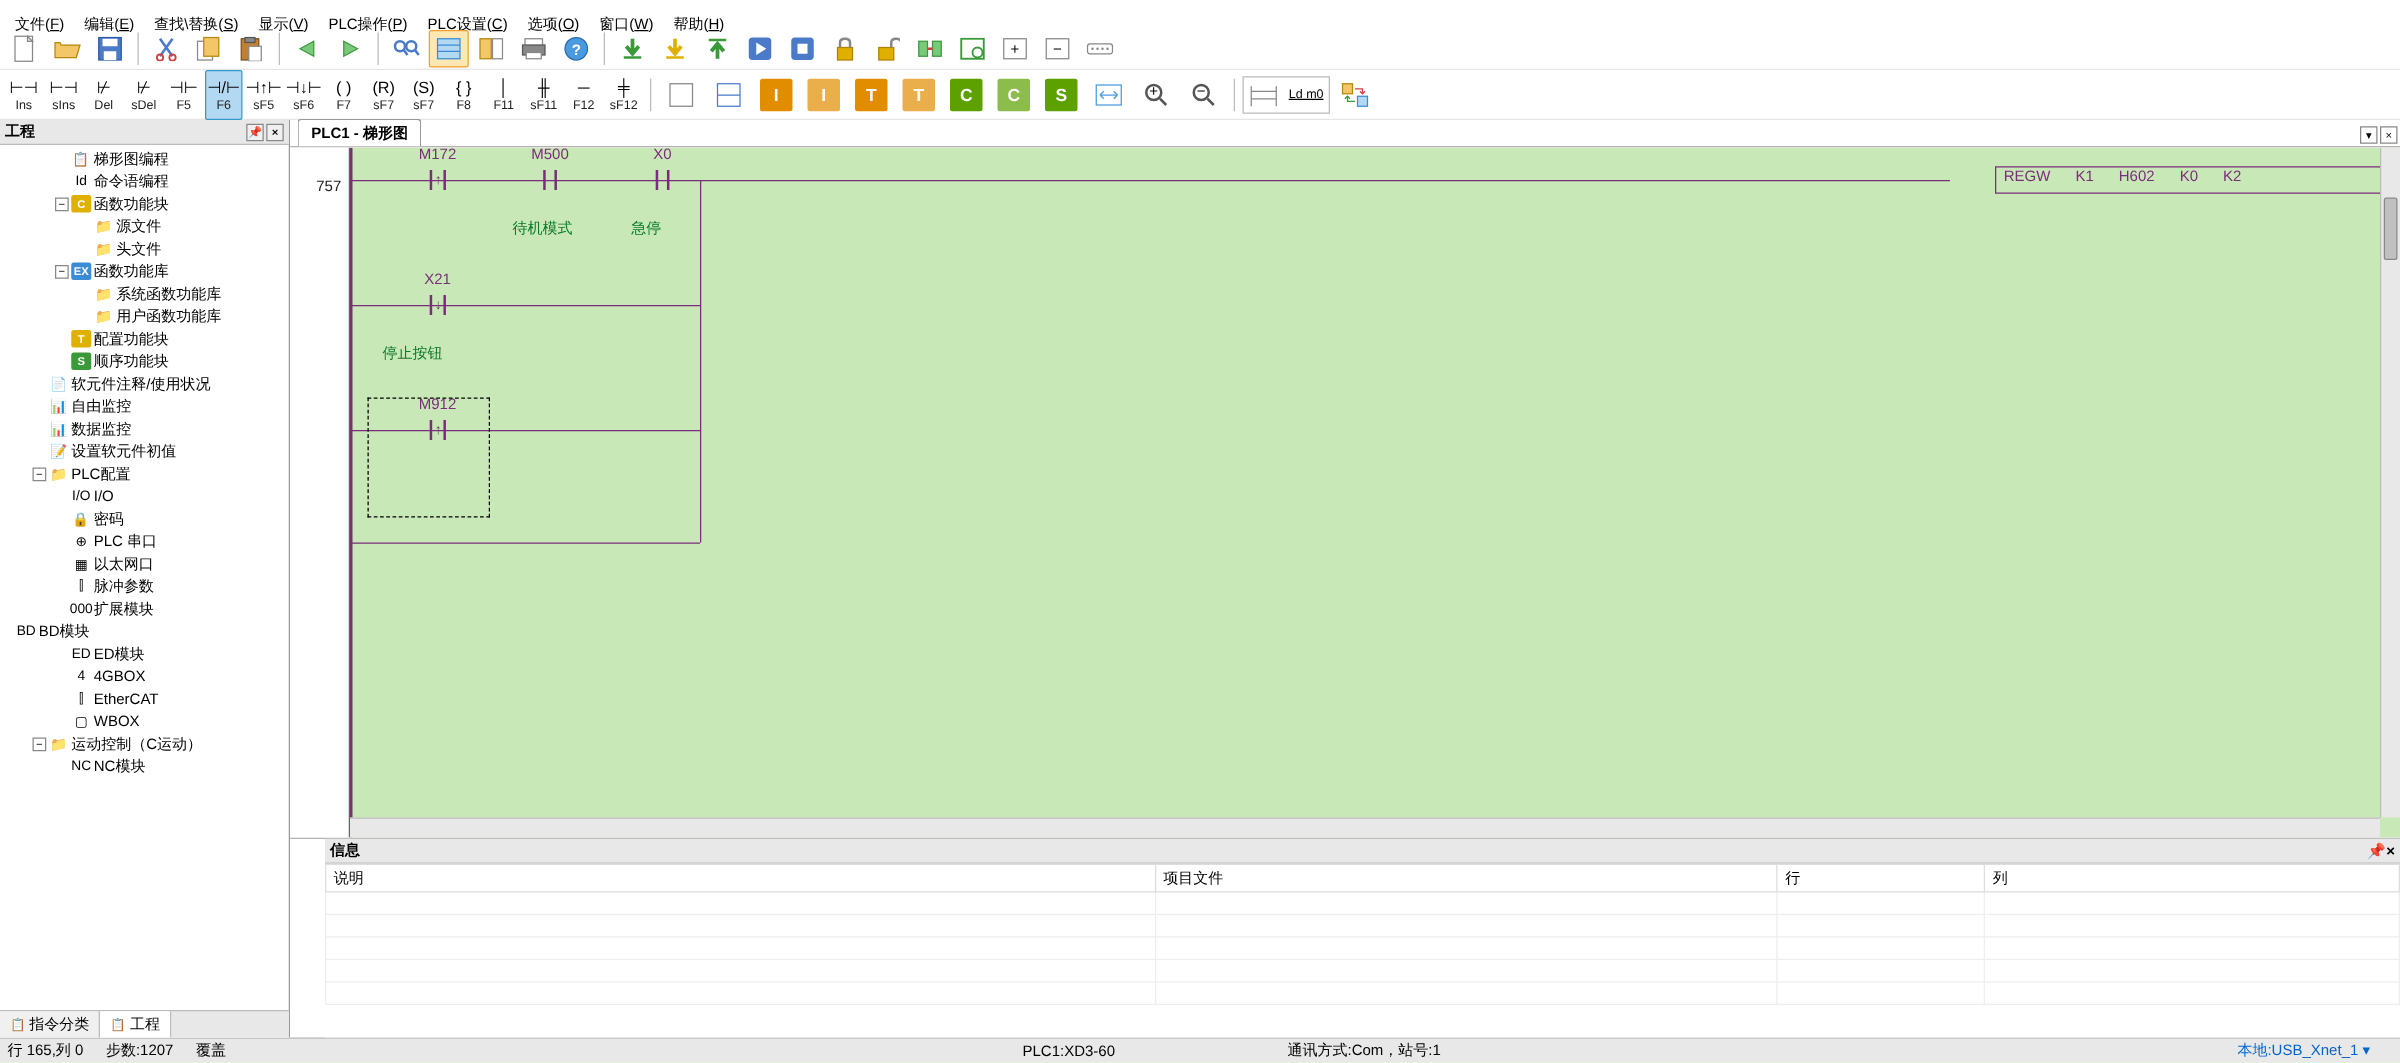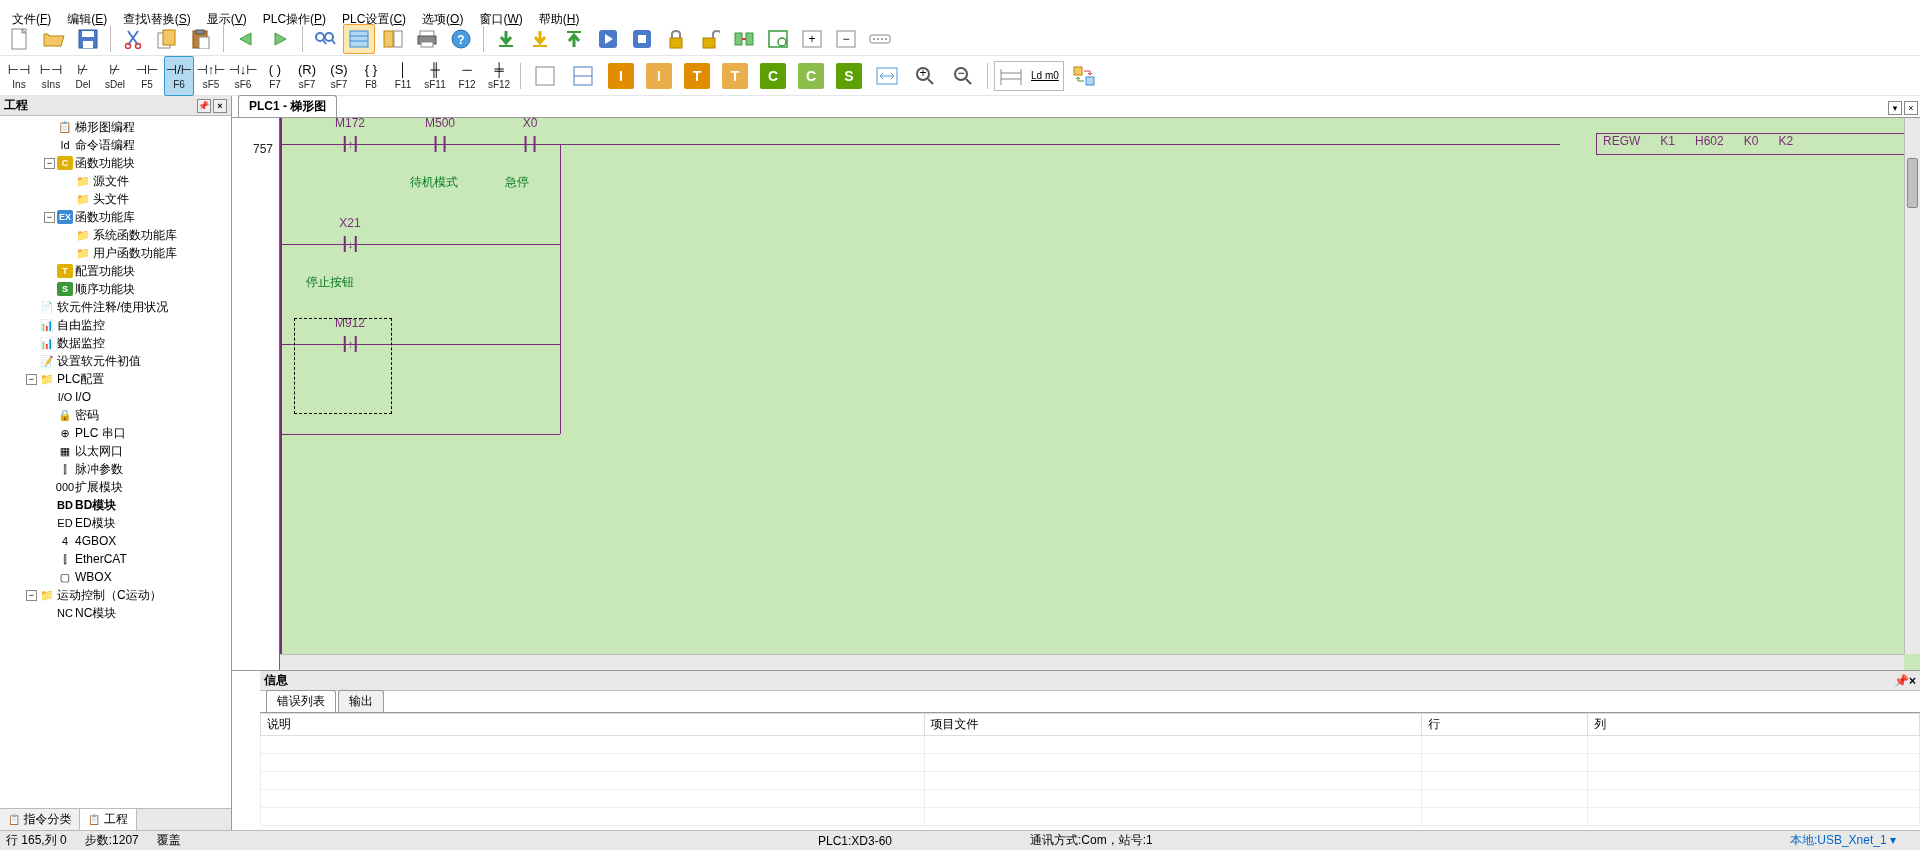--- a/index.html
+++ b/index.html
@@ -522,21 +522,21 @@
         <div class="tree-node" style="padding-left: 44px;">
           <span style="width:13px;display:inline-block"></span>
           <span class="icon" style="">⫿</span>
           <span>脉冲参数</span>
         </div>
         <div class="tree-node" style="padding-left: 44px;">
           <span style="width:13px;display:inline-block"></span>
           <span class="icon" style="">000</span>
           <span>扩展模块</span>
         </div>
-        <div class="tree-node" style="padding-left: 44px; font-weight: bold;">
+        <div class="tree-node" style="">
           <span style="width:13px;display:inline-block"></span>
           <span class="icon" style="">BD</span>
           <span>BD模块</span>
         </div>
         <div class="tree-node" style="padding-left: 44px;">
           <span style="width:13px;display:inline-block"></span>
           <span class="icon" style="">ED</span>
           <span>ED模块</span>
         </div>
         <div class="tree-node" style="padding-left: 44px;">
@@ -655,24 +655,20 @@
       </div>
     </div>
 
     <div class="info-panel">
       <div class="info-header">
         <span>信息</span>
         <span class="spacer"></span>
         <span class="hbtn">📌</span>
         <span class="hbtn">×</span>
       </div>
-      <div class="info-tabs" id="info-tabs">
-          <div class="itab active">错误列表</div>
-          <div class="itab">输出</div>
-        </div>
       <div class="info-grid">
         <table>
           <thead>
               <tr id="info-cols">
                 <th style="width: 40%;">说明</th>
                 <th style="width: 30%;">项目文件</th>
                 <th style="width: 10%;">行</th>
                 <th style="width: 20%;">列</th>
               </tr>
             </thead>

